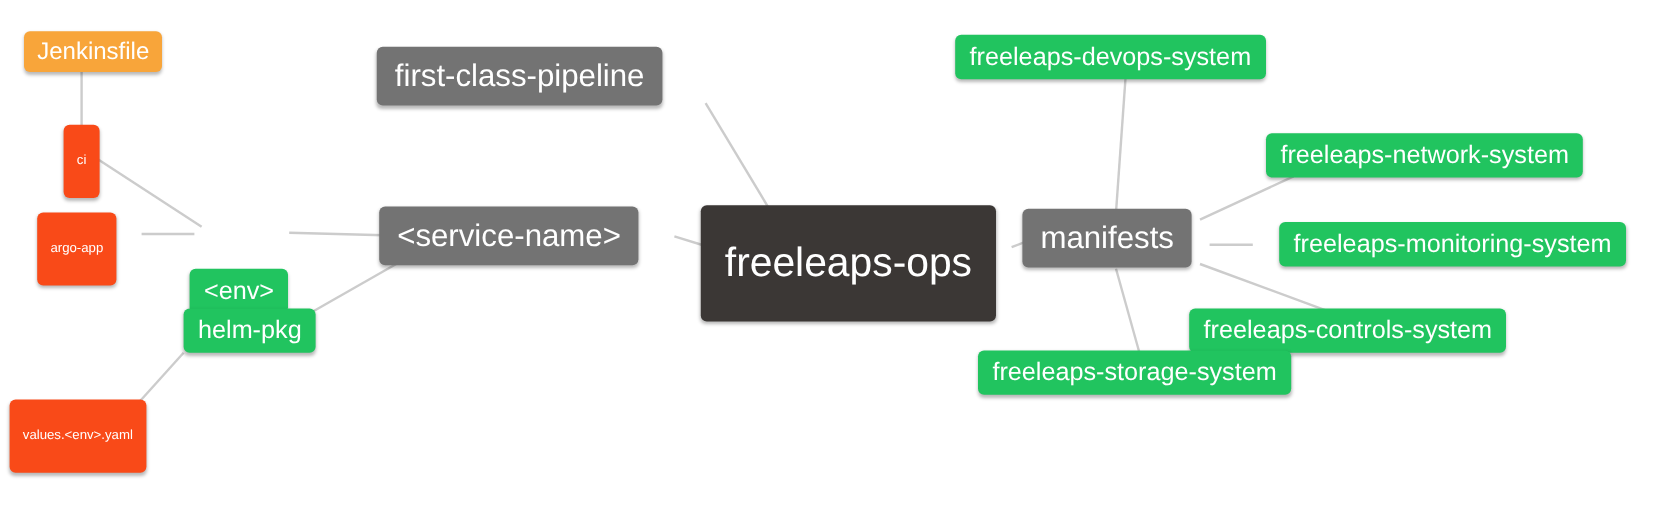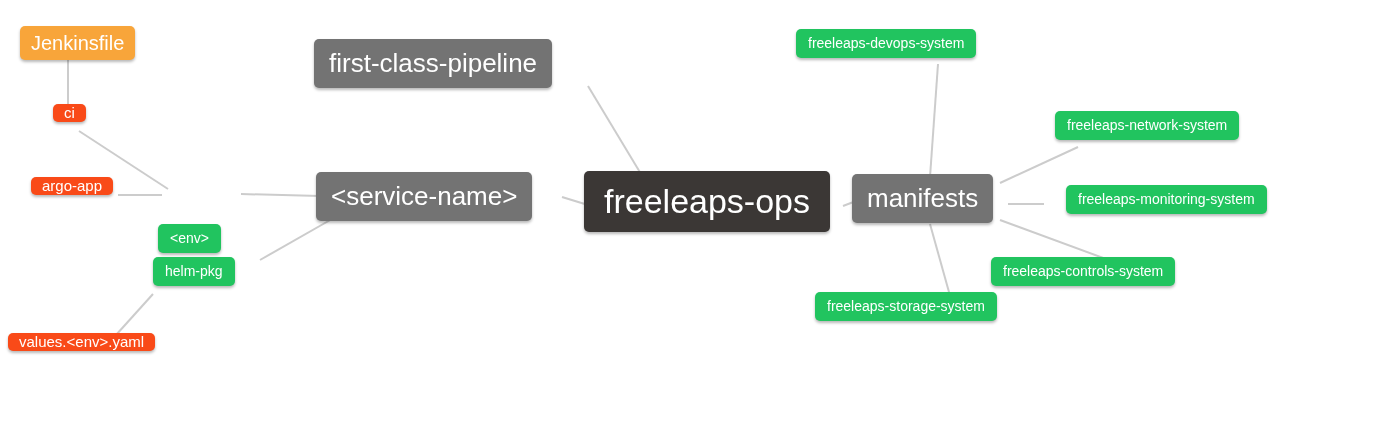--- a/index.html
+++ b/index.html
@@ -24,24 +24,24 @@
   }
   .node {
     position: absolute;
     color: #ffffff;
     white-space: nowrap;
     border-radius: 5px;
     box-shadow: 0 2px 3px rgba(0,0,0,0.28);
     cursor: pointer;
     line-height: 1.2;
   }
-  .lv0 { background: #3b3735; font-size: 34px; padding: 10px 20px; }
+  .lv0 { background: #3b3735; font-size: 34px; padding: 28px 20px; }
   .lv1 { background: #737373; font-size: 26px; padding: 9px 15px; }
-  .lv2 { background: #21c45f; font-size: 14px; padding: 6px 12px; }
-  .lv3 { background: #f94a18; font-size: 15px; padding: 0 11px; }
+  .lv2 { background: #21c45f; font-size: 21px; padding: 6px 12px; }
+  .lv3 { background: #f94a18; font-size: 11px; padding: 24px 11px; }
   .lv4 { background: #f8a53a; font-size: 20px; padding: 5px 11px; }
 
   
   #n-jenkinsfile       { left: 20px;   top: 26px;  }
   #n-ci                { left: 53px;   top: 104px; }
   #n-argo-app          { left: 31px;   top: 177px; }
   #n-env               { left: 158px;  top: 176px; margin-top: 48px; }
   #n-helm-pkg          { left: 153px;  top: 257px; text-align: right; }
   #n-values-env-yaml   { left: 8px;    top: 333px; }
   #n-first-class-pipeline { left: 314px; top: 39px; }

